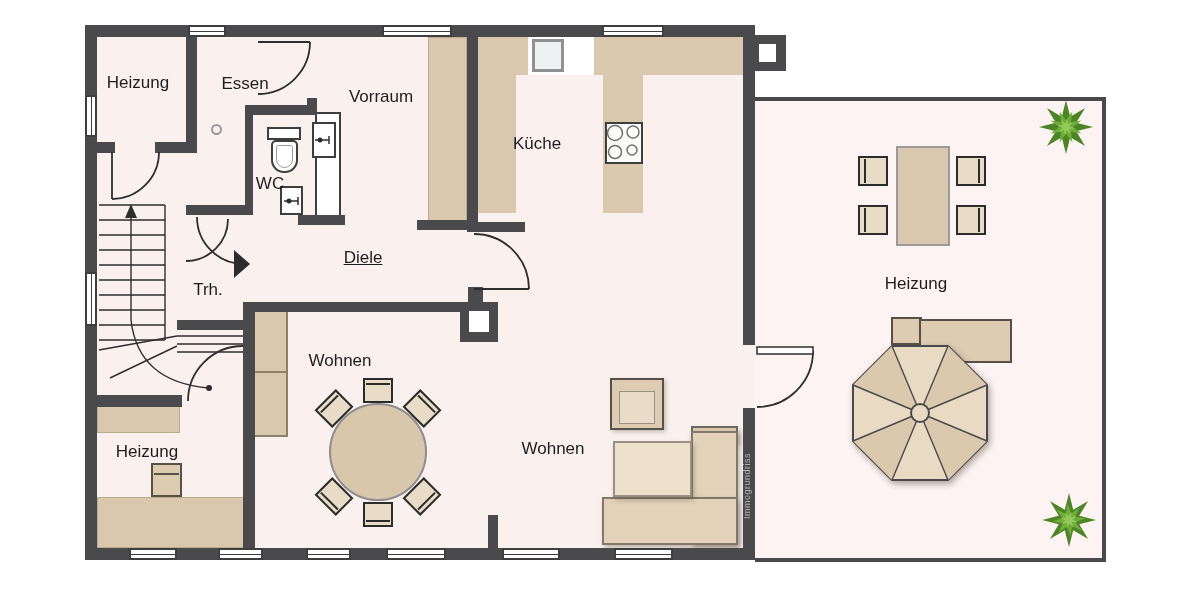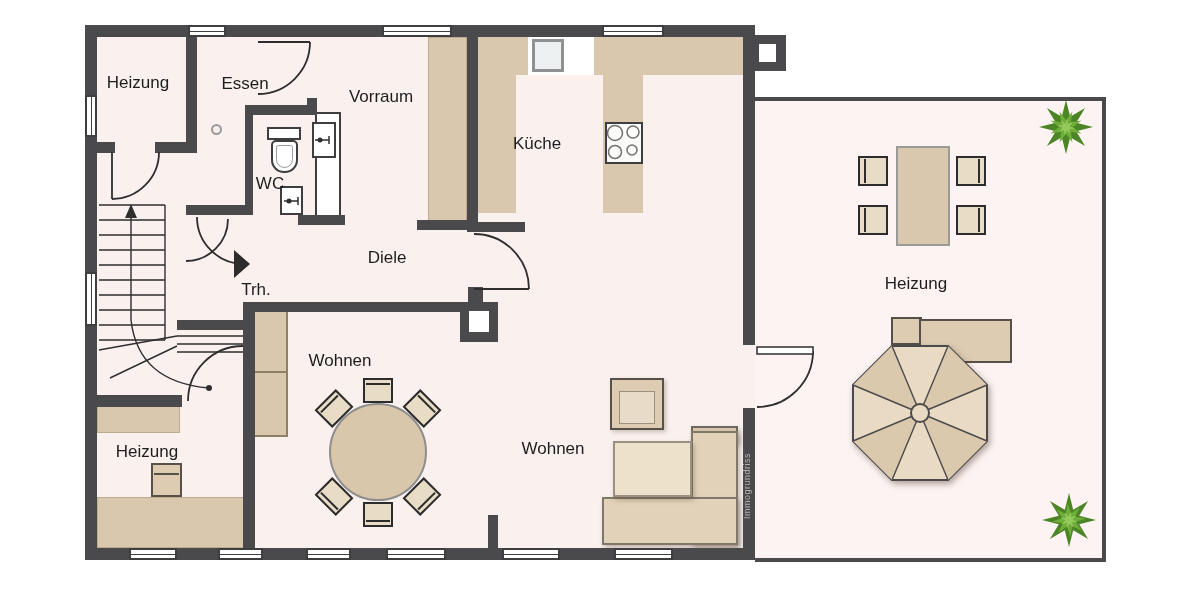--- a/index.html
+++ b/index.html
@@ -195,21 +195,21 @@
       <polygon transform="rotate(40) scale(0.62)" points="0,-27 4.2,-10.2 19.1,-19.1 10.2,-4.2 27,0 10.2,4.2 19.1,19.1 4.2,10.2 0,27 -4.2,10.2 -19.1,19.1 -10.2,4.2 -27,0 -10.2,-4.2 -19.1,-19.1 -4.2,-10.2" fill="#6fae38"></polygon>
       <polygon transform="rotate(15) scale(0.32)" points="0,-27 4.2,-10.2 19.1,-19.1 10.2,-4.2 27,0 10.2,4.2 19.1,19.1 4.2,10.2 0,27 -4.2,10.2 -19.1,19.1 -10.2,4.2 -27,0 -10.2,-4.2 -19.1,-19.1 -4.2,-10.2" fill="#96c95c"></polygon>
     </g>
   </svg>
 
   <div class="label" style="left:138px;top:83px;text-align:center;">Heizung</div>
   <div class="label" style="left:245px;top:84px;">Essen</div>
   <div class="label" style="left:381px;top:97px;">Vorraum</div>
   <div class="label" style="left:270px;top:184px;">WC</div>
   <div class="label" style="left:537px;top:144px;">Küche</div>
-  <div class="label" style="left:387px;top:258px;">Diele</div>
-  <div class="label" style="left:208px;top:290px;margin-left:48px;">Trh.</div>
+  <div class="label" style="left:363px;top:258px;text-decoration:underline;">Diele</div>
+  <div class="label" style="left:208px;top:290px;">Trh.</div>
   <div class="label" style="left:340px;top:361px;">Wohnen</div>
   <div class="label" style="left:553px;top:449px;">Wohnen</div>
   <div class="label" style="left:147px;top:452px;">Heizung</div>
   <div class="label" style="left:916px;top:284px;">Heizung</div>
 
   <div class="watermark">Immogrundriss</div>
 </div>
 
 </body></html>

